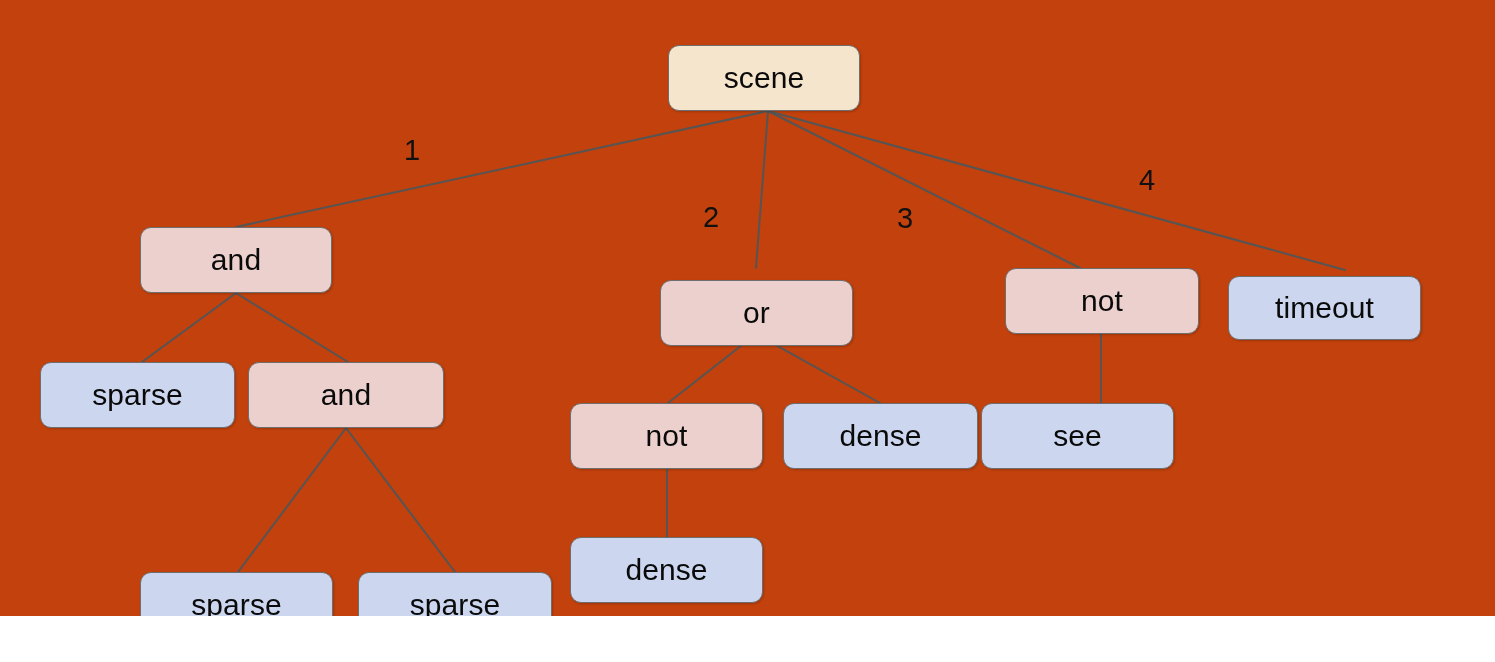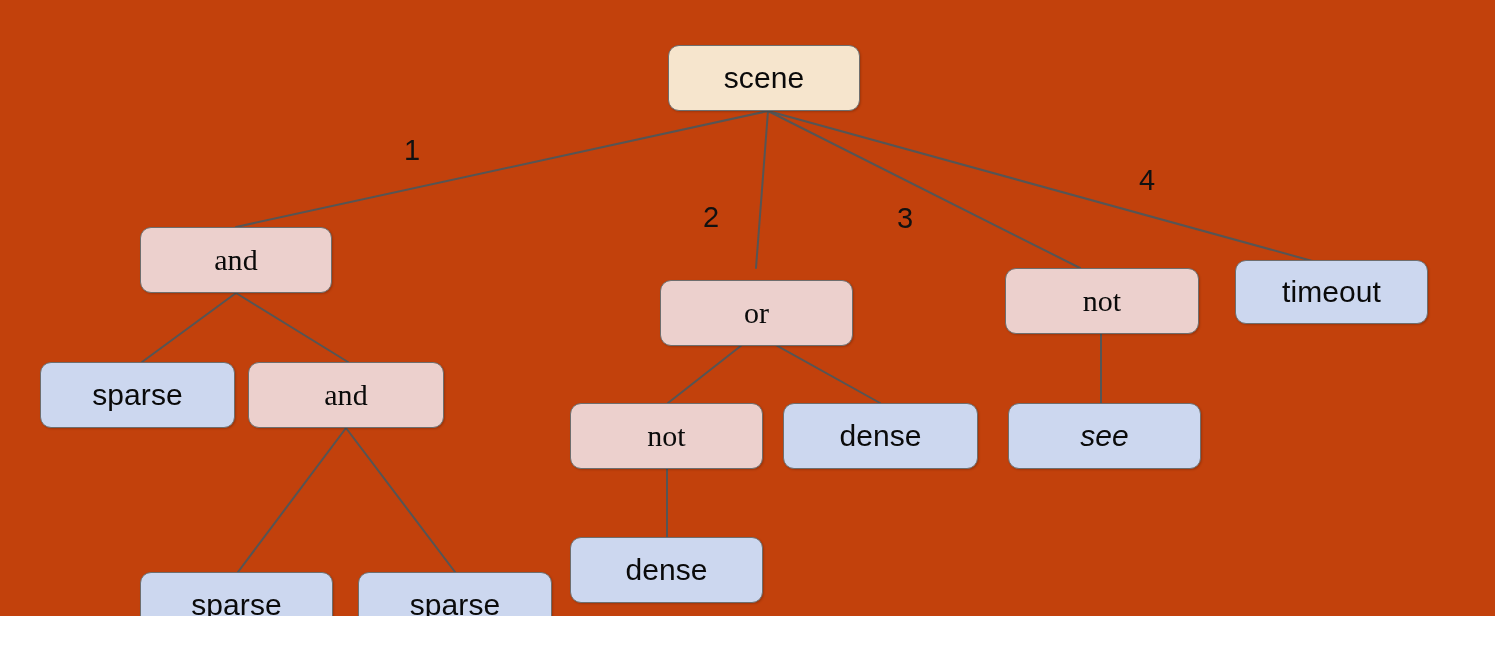--- a/index.html
+++ b/index.html
@@ -38,21 +38,20 @@
     color: #0a0a0a;
     line-height: 1;
     letter-spacing: 0.1px;
     box-shadow: 1px 1px 2px rgba(0,0,0,0.18);
   }
   .node-root {
     background: #f6e5cd;
   }
   .node-op {
     background: #ecd0cd;
-    font-family: Liberation Serif, serif;
   }
   .node-leaf {
     background: #ccd7ef;
   }
   .edge-label {
     position: absolute;
     font-family: "Liberation Sans", sans-serif;
     font-size: 29px;
     color: #111111;
     line-height: 1;
@@ -77,26 +76,26 @@
       <line x1="756" y1="334" x2="880" y2="403" stroke="#555555" stroke-width="2" stroke-linecap="round"></line>
       <line x1="667" y1="469" x2="667" y2="537" stroke="#555555" stroke-width="2" stroke-linecap="round"></line>
       <line x1="1101" y1="334" x2="1101" y2="403" stroke="#555555" stroke-width="2" stroke-linecap="round"></line>
     </svg>
 
   <div id="node-layer">
       <div class="node node-root" style="left: 668px; top: 45px; width: 192px; height: 66px;">scene</div>
       <div class="node node-op" style="left: 140px; top: 227px; width: 192px; height: 66px;">and</div>
       <div class="node node-op" style="left: 660px; top: 280px; width: 193px; height: 66px;">or</div>
       <div class="node node-op" style="left: 1005px; top: 268px; width: 194px; height: 66px;">not</div>
-      <div class="node node-leaf" style="left: 1228px; top: 260px; width: 193px; height: 64px; margin-left: 7px;">timeout</div>
+      <div class="node node-leaf" style="left: 1228px; top: 276px; width: 193px; height: 64px;">timeout</div>
       <div class="node node-leaf" style="left: 40px; top: 362px; width: 195px; height: 66px;">sparse</div>
       <div class="node node-op" style="left: 248px; top: 362px; width: 196px; height: 66px;">and</div>
       <div class="node node-op" style="left: 570px; top: 403px; width: 193px; height: 66px;">not</div>
       <div class="node node-leaf" style="left: 783px; top: 403px; width: 195px; height: 66px;">dense</div>
-      <div class="node node-leaf" style="left: 1008px; top: 403px; width: 193px; height: 66px; font-style: italic;">see</div>
+      <div class="node node-leaf" style="left: 981px; top: 403px; width: 193px; height: 66px;">see</div>
       <div class="node node-leaf" style="left: 570px; top: 537px; width: 193px; height: 66px;">dense</div>
       <div class="node node-leaf" style="left: 140px; top: 572px; width: 193px; height: 66px;">sparse</div>
       <div class="node node-leaf" style="left: 358px; top: 572px; width: 194px; height: 66px;">sparse</div>
     </div>
 
   <div id="label-layer">
       <div class="edge-label" style="left: 404px; top: 136px;">1</div>
       <div class="edge-label" style="left: 703px; top: 203px;">2</div>
       <div class="edge-label" style="left: 897px; top: 204px;">3</div>
       <div class="edge-label" style="left: 1139px; top: 166px;">4</div>

